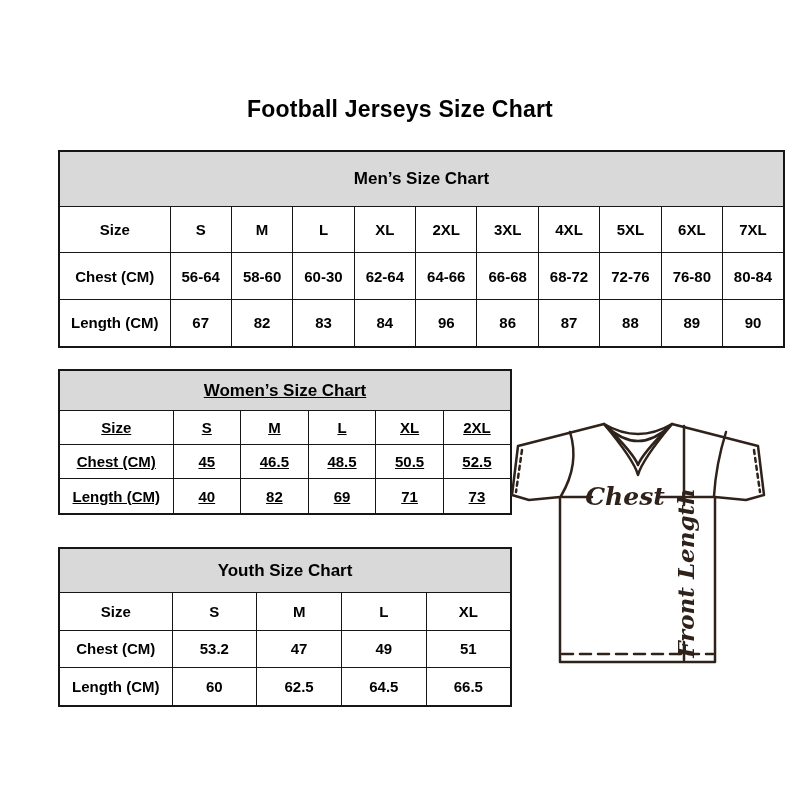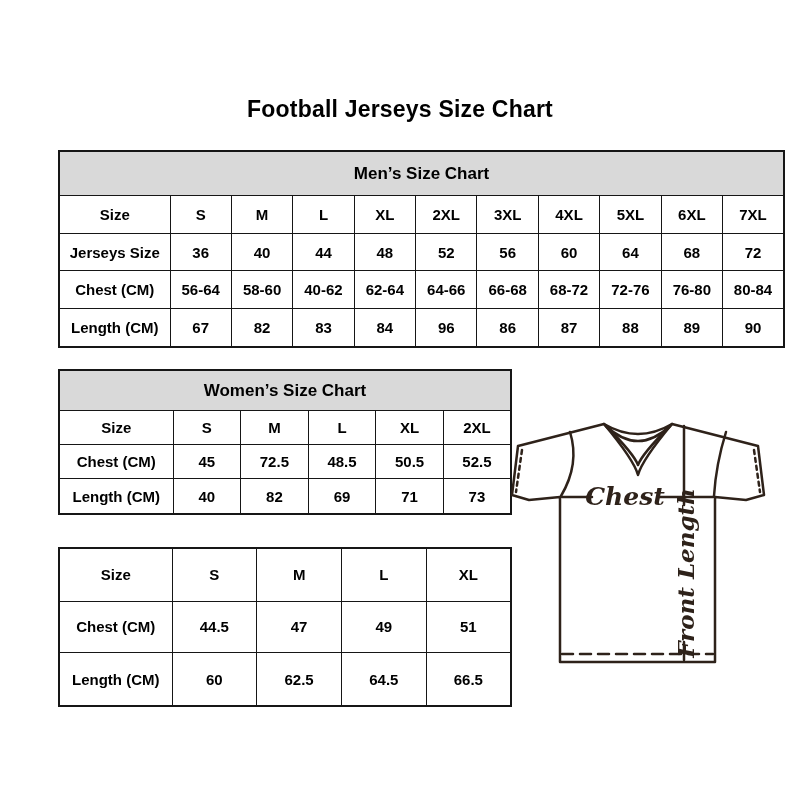--- a/index.html
+++ b/index.html
@@ -17,21 +17,21 @@
     left: 0; top: 96px;
     width: 800px;
     margin: 0;
     text-align: center;
     font-size: 23px;
     font-weight: bold;
     letter-spacing: 0.2px;
   }
   .tablewrap { position: absolute; padding-left: 21px; }
   #men-table   { left: 37px; top: 150px; width: 727px; height: 198px; }
-  #women-table { left: 37px; top: 369px; width: 454px; height: 146px; }
+  #women-table { left: 37px; top: 369px; width: 454px; height: 146px; text-decoration: underline; }
   #youth-table { left: 37px; top: 547px; width: 454px; height: 160px; }
 
   table.size-table {
     border-collapse: collapse;
     table-layout: fixed;
     width: 100%;
     height: 100%;
     border: 2px solid #161616;
   }
   table.size-table th, table.size-table td {
@@ -87,37 +87,24 @@
             <td>L</td>
             <td>XL</td>
             <td>2XL</td>
             <td>3XL</td>
             <td>4XL</td>
             <td>5XL</td>
             <td>6XL</td>
             <td>7XL</td>
           </tr>
           <tr>
-            <td>Jerseys Size</td>
-            <td>36</td>
-            <td>40</td>
-            <td>44</td>
-            <td>48</td>
-            <td>52</td>
-            <td>56</td>
-            <td>60</td>
-            <td>64</td>
-            <td>68</td>
-            <td>72</td>
-          </tr>
-          <tr>
             <td>Chest (CM)</td>
             <td>56-64</td>
             <td>58-60</td>
-            <td>40-62</td>
+            <td>60-30</td>
             <td>62-64</td>
             <td>64-66</td>
             <td>66-68</td>
             <td>68-72</td>
             <td>72-76</td>
             <td>76-80</td>
             <td>80-84</td>
           </tr>
           <tr>
             <td>Length (CM)</td>
@@ -153,21 +140,21 @@
             <td>Size</td>
             <td>S</td>
             <td>M</td>
             <td>L</td>
             <td>XL</td>
             <td>2XL</td>
           </tr>
           <tr>
             <td>Chest (CM)</td>
             <td>45</td>
-            <td>72.5</td>
+            <td>46.5</td>
             <td>48.5</td>
             <td>50.5</td>
             <td>52.5</td>
           </tr>
           <tr>
             <td>Length (CM)</td>
             <td>40</td>
             <td>82</td>
             <td>69</td>
             <td>71</td>
@@ -180,29 +167,32 @@
       <table class="size-table">
         <colgroup>
           <col style="width:113px">
           <col>
           <col>
           <col>
           <col>
         </colgroup>
         <tbody>
           <tr>
+            <th class="hdr" colspan="5" style="background:#d9d9d9">Youth Size Chart</th>
+          </tr>
+          <tr>
             <td>Size</td>
             <td>S</td>
             <td>M</td>
             <td>L</td>
             <td>XL</td>
           </tr>
           <tr>
             <td>Chest (CM)</td>
-            <td>44.5</td>
+            <td>53.2</td>
             <td>47</td>
             <td>49</td>
             <td>51</td>
           </tr>
           <tr>
             <td>Length (CM)</td>
             <td>60</td>
             <td>62.5</td>
             <td>64.5</td>
             <td>66.5</td>

